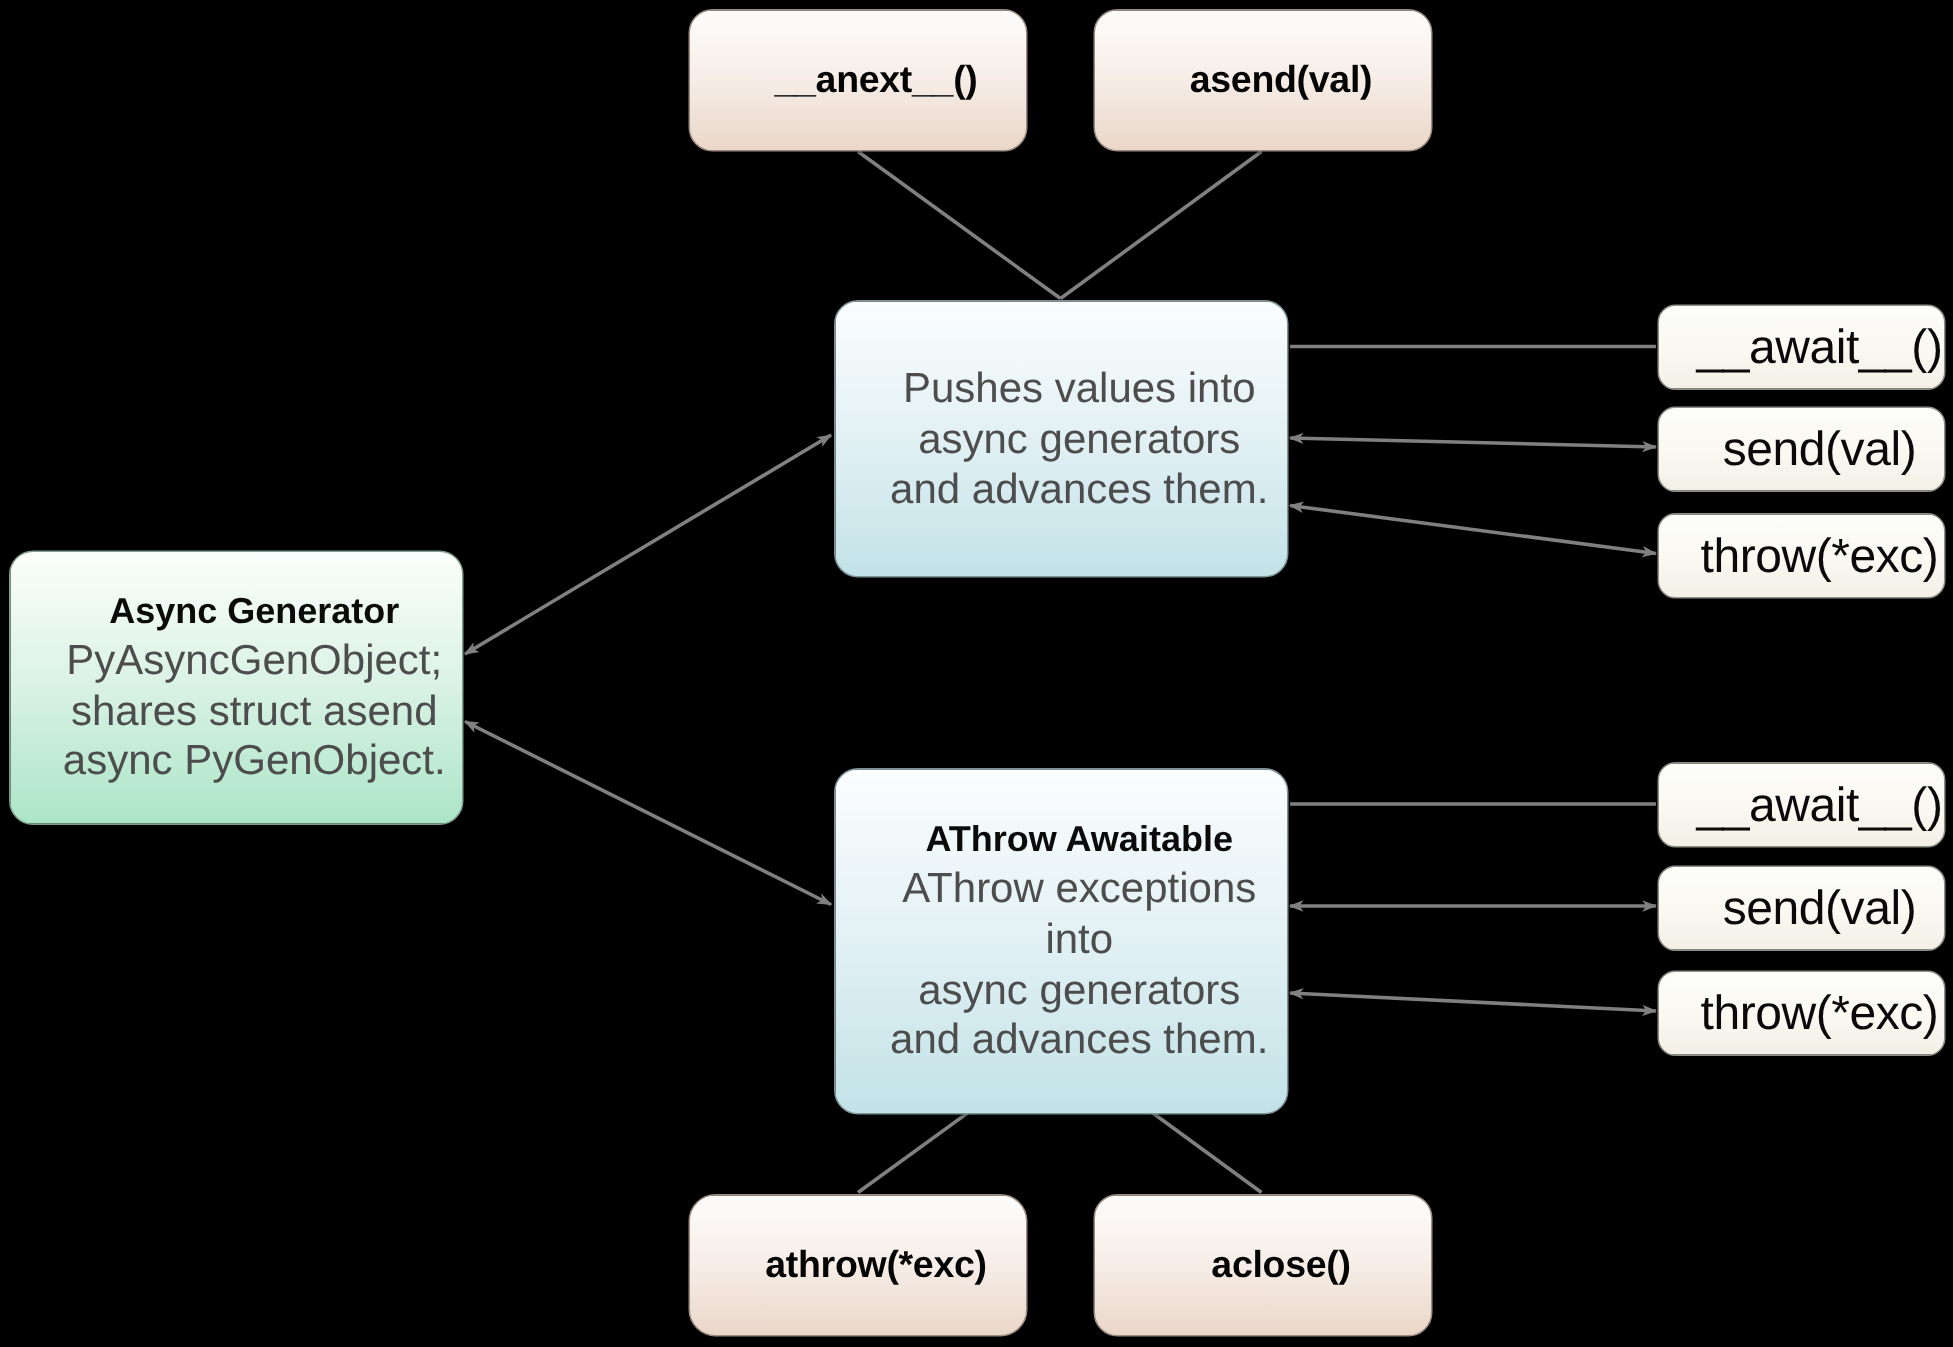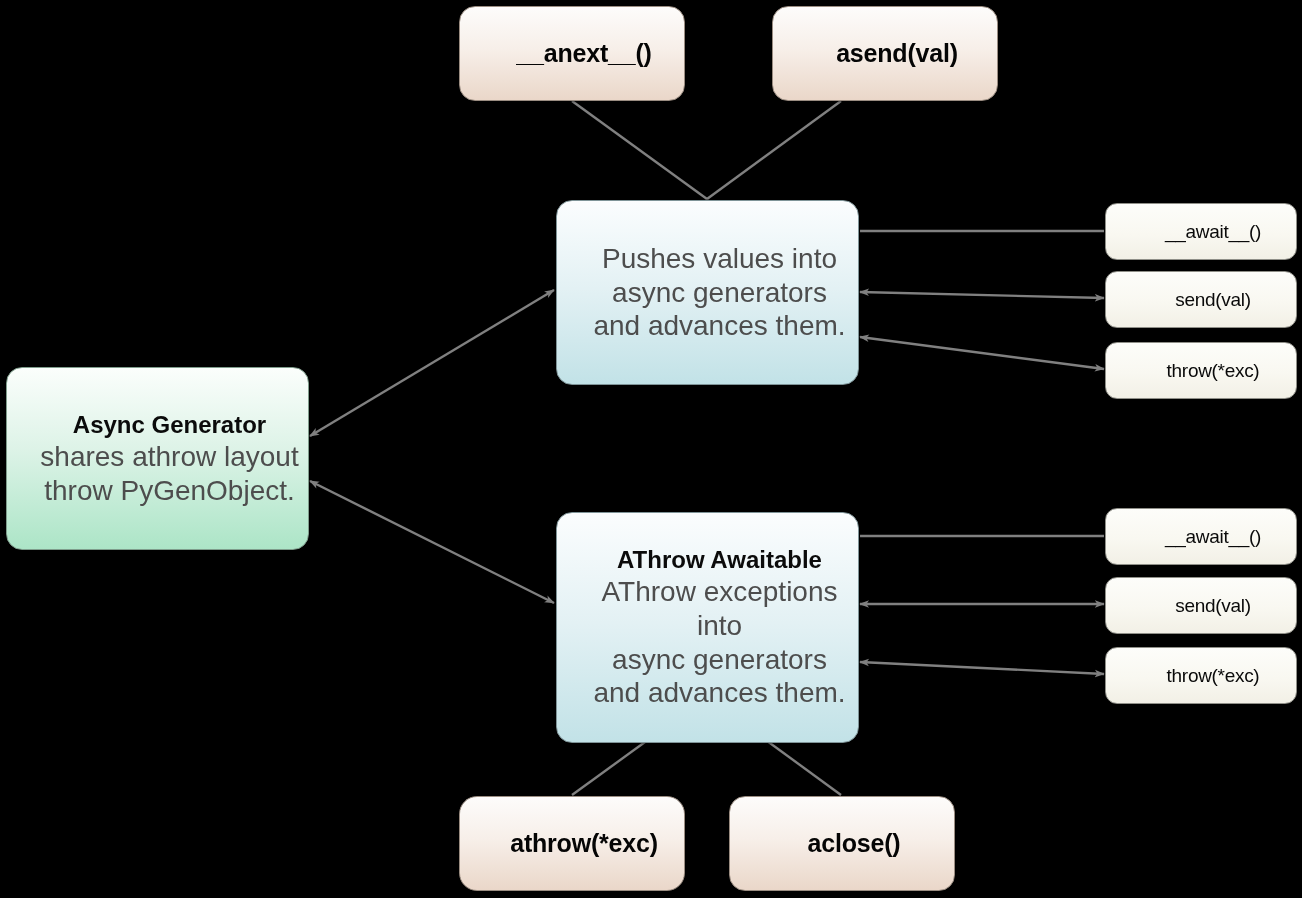--- a/index.html
+++ b/index.html
@@ -50,21 +50,21 @@
     color: #050505;
     letter-spacing: -0.2px;
   }
   
   .node.cream {
     background: linear-gradient(to bottom, #fdfdfa 0%, #f9f8f1 55%, #f2f0e6 100%);
     border-color: #8f8f88;
     border-radius: 12px;
   }
   .node.cream .title {
-    font-size: 19px;
+    font-size: 32px;
     font-weight: normal;
     color: #0a0a0a;
     letter-spacing: -0.3px;
   }
   
   .node.mint {
     background: linear-gradient(to bottom, #fbfefc 0%, #ddf3e7 45%, #ace5c7 100%);
     border-color: #7f9d8c;
     border-radius: 16px;
   }
@@ -122,41 +122,42 @@
       <line x1="860" y1="536" x2="1104" y2="536"></line>
       <line x1="860" y1="604" x2="1104" y2="604" marker-start="url(#ah-start)" marker-end="url(#ah-end)"></line>
       <line x1="860" y1="662" x2="1104" y2="674" marker-start="url(#ah-start)" marker-end="url(#ah-end)"></line>
     </g>
   </svg>
 
   <div class="node peach" style="left:459px; top:6px; width:226px; height:95px;">
     <div class="title">__anext__()</div>
   </div>
 
-  <div class="node peach" style="left:772px; top:6px; width:226px; height:95px;">
+  <div class="node peach" style="left:729px; top:6px; width:226px; height:95px;">
     <div class="title">asend(val)</div>
   </div>
 
   <div class="node blue" style="left:556px; top:200px; width:303px; height:185px;">
     <div class="desc">Pushes values into</div>
     <div class="desc">async generators</div>
     <div class="desc">and advances them.</div>
   </div>
 
   <div class="node blue" style="left:556px; top:512px; width:303px; height:231px;">
     <div class="heading">AThrow Awaitable</div>
     <div class="desc">AThrow exceptions into</div>
     <div class="desc">async generators</div>
     <div class="desc">and advances them.</div>
   </div>
 
   <div class="node mint" style="left:6px; top:367px; width:303px; height:183px;align-items:center;">
     <div class="heading">Async Generator</div>
-    <div class="desc">shares athrow layout</div>
-    <div class="desc">throw PyGenObject.</div>
+    <div class="desc">PyAsyncGenObject;</div>
+    <div class="desc">shares struct asend</div>
+    <div class="desc">async PyGenObject.</div>
   </div>
 
   <div class="node cream" style="left:1105px; top:203px; width:192px; height:57px;">
     <div class="title">__await__()</div>
   </div>
   <div class="node cream" style="left:1105px; top:271px; width:192px; height:57px;">
     <div class="title">send(val)</div>
   </div>
   <div class="node cream" style="left:1105px; top:342px; width:192px; height:57px;">
     <div class="title">throw(*exc)</div>

